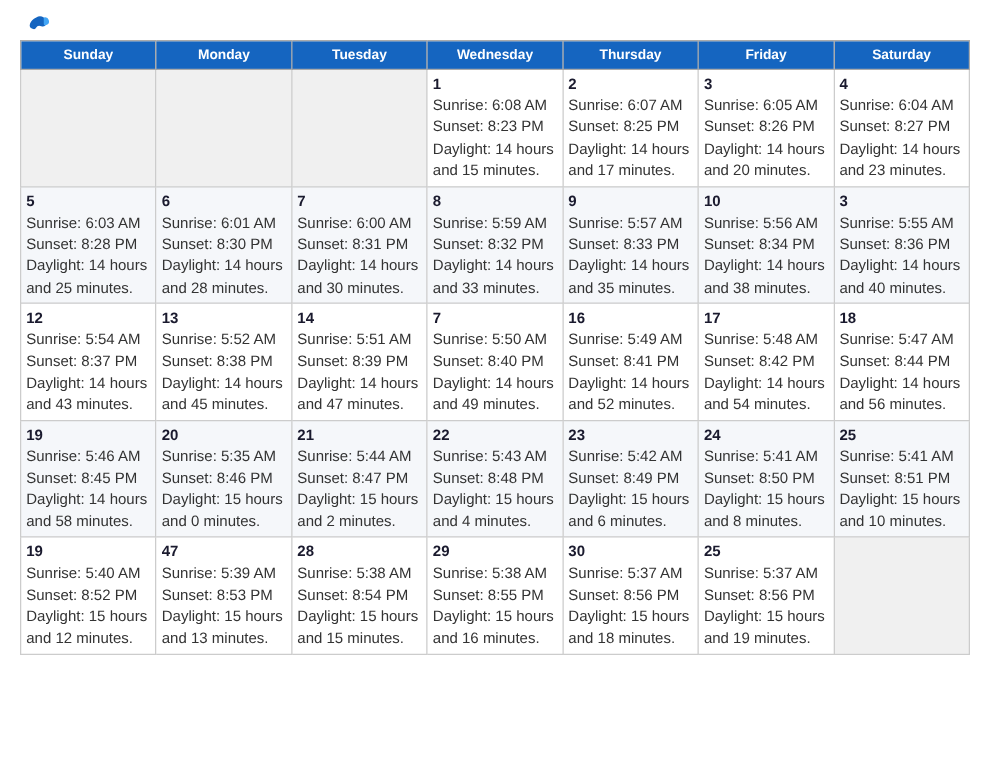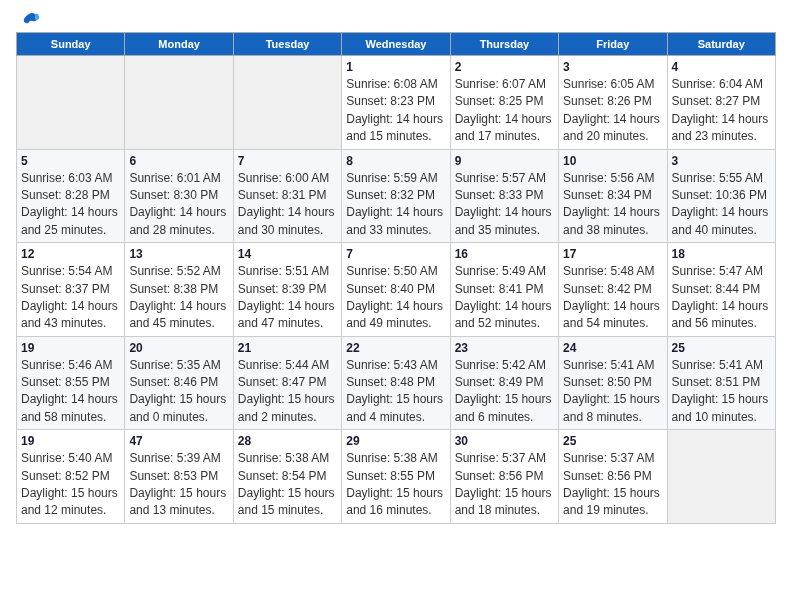--- a/index.html
+++ b/index.html
@@ -194,21 +194,21 @@
           <td>
             <span class="day-num">10</span>
             <div class="day-info">Sunrise: 5:56 AM
 Sunset: 8:34 PM
 Daylight: 14 hours
 and 38 minutes.</div>
           </td>
           <td>
             <span class="day-num">3</span>
             <div class="day-info">Sunrise: 5:55 AM
-Sunset: 10:36 PM
+Sunset: 8:36 PM
 Daylight: 14 hours
 and 40 minutes.</div>
           </td>
         </tr>
         <tr>
           <td>
             <span class="day-num">12</span>
             <div class="day-info">Sunrise: 5:54 AM
 Sunset: 8:37 PM
 Daylight: 14 hours
@@ -254,21 +254,21 @@
             <div class="day-info">Sunrise: 5:47 AM
 Sunset: 8:44 PM
 Daylight: 14 hours
 and 56 minutes.</div>
           </td>
         </tr>
         <tr>
           <td>
             <span class="day-num">19</span>
             <div class="day-info">Sunrise: 5:46 AM
-Sunset: 8:55 PM
+Sunset: 8:45 PM
 Daylight: 14 hours
 and 58 minutes.</div>
           </td>
           <td>
             <span class="day-num">20</span>
             <div class="day-info">Sunrise: 5:35 AM
 Sunset: 8:46 PM
 Daylight: 15 hours
 and 0 minutes.</div>
           </td>

